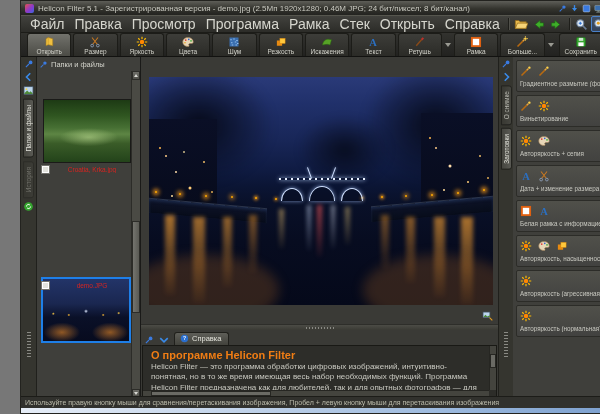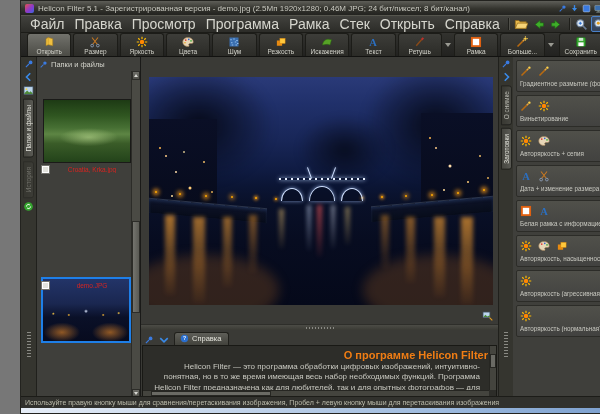--- a/index.html
+++ b/index.html
@@ -78,21 +78,21 @@
   
   .center{flex:1;display:flex;flex-direction:column;min-width:0;background:#3a3a36;}
   .canvas{height:268px;position:relative;background:#3a3a36;border-bottom:1px solid #2e2e2a;}
   .canvas-btn{position:absolute;right:4px;bottom:3px;width:13px;height:12px;display:flex;align-items:center;justify-content:center;}
   .hsplit{height:5px;background:linear-gradient(#4c4c46,#3a3a34);position:relative;cursor:row-resize;}
   .hsplit::after{content:"";position:absolute;left:50%;top:2px;width:28px;height:2px;transform:translateX(-50%);
     background:repeating-linear-gradient(90deg,#8a8a84 0,#8a8a84 1px,transparent 1px,transparent 3px);}
   .help-tabrow{height:15px;display:flex;align-items:flex-end;gap:5px;padding:0 3px;background:#3a3a36;}
   .help-tab{display:flex;align-items:center;gap:3px;background:linear-gradient(#5e5e58,#42423c);border:1px solid #20201c;border-bottom:none;
     border-radius:3px 3px 0 0;padding:1px 7px 2px 5px;font-size:7.5px;color:#e2e2da;cursor:default;}
-  .help-panel{flex:1;margin:0 1px 1px 1px;background:#2d2d29;border:1px solid #191915;position:relative;overflow:hidden;text-align:right;}
+  .help-panel{flex:1;margin:0 1px 1px 1px;background:#2d2d29;border:1px solid #191915;position:relative;overflow:hidden;}
   .help-head{color:#f07d14;font-weight:bold;font-size:11px;padding:3px 8px 1px 8px;}
   .help-body{color:#c9c9c1;font-size:8px;line-height:1.3;padding:0 16px 2px 8px;}
   .help-sb-v{position:absolute;top:0;bottom:6px;right:0;width:7px;background:#44443e;border-left:1px solid #262622;}
   .help-sb-v .t{position:absolute;top:8px;left:0;right:0;height:14px;background:#6a6a64;border:1px solid #262622;}
   .help-sb-h{position:absolute;left:0;right:7px;bottom:0;height:6px;background:#44443e;border-top:1px solid #262622;}
   .help-sb-h .t{position:absolute;left:8px;top:0;bottom:0;width:120px;background:#6a6a64;border:1px solid #262622;}
 
   
   .preset{margin:3px 3px 2px 3px;height:32px;background:linear-gradient(#50504a,#424240);border:1px solid #2c2c28;border-radius:2px;
     padding:2px 3px;cursor:pointer;}

